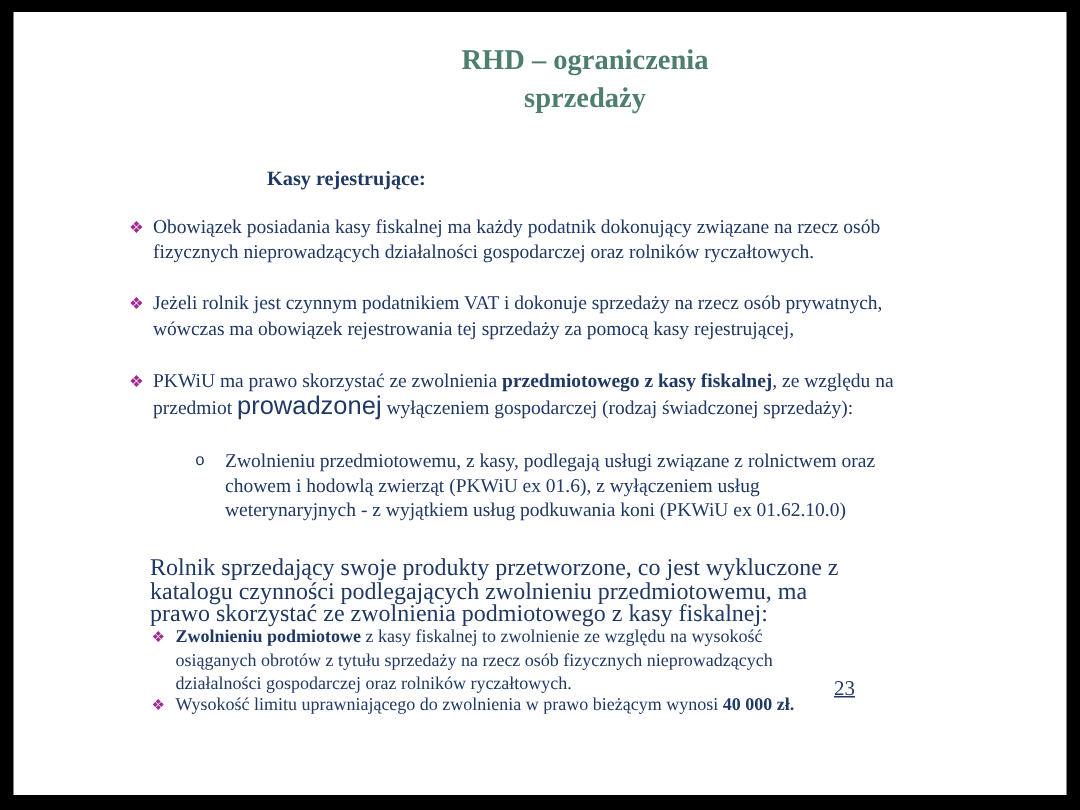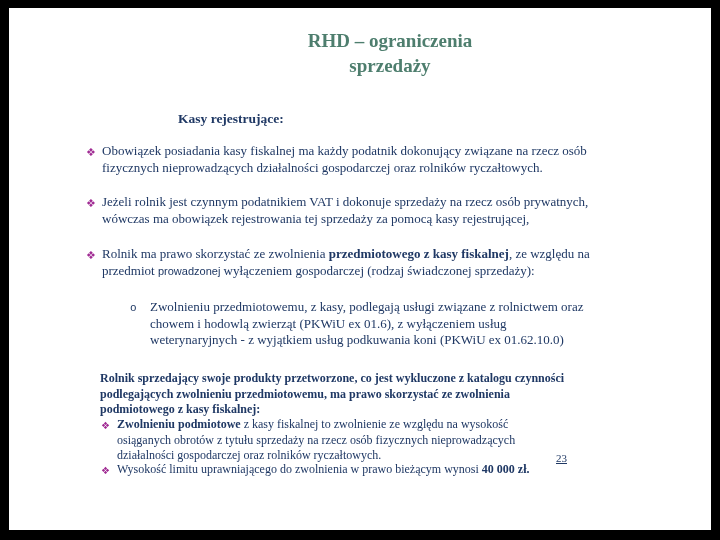--- a/index.html
+++ b/index.html
@@ -40,42 +40,42 @@
     color:var(--bullet-color,#a02b93);
     font-size:11px;
     padding-top:1px;
   }
   .small-text{font-size:12px;line-height:15.5px;}
   .small-text .marker{flex:0 0 16px;font-size:10px;}
   .btext{flex:1;}
   .b{font-weight:700;}
   .lite{
     font-family:"Liberation Sans","DejaVu Sans",sans-serif;
-    font-size:11px;
+    font-size:17px;
   }
   .sub-bullet-row{
     display:flex;align-items:flex-start;
     color:var(--body-color,#1f3864);
     font-size:13px;line-height:16.5px;
   }
   .sub-bullet-row .sub-marker{
     flex:0 0 20px;
     font-family:"Liberation Mono","DejaVu Sans Mono",monospace;
     font-size:11px;
     padding-top:1px;
     color:var(--body-color,#1f3864);
   }
   .body-paragraph{
     color:var(--body-color,#1f3864);
-    font-weight:700;
-    font-size:12px;line-height:15.5px;
+    font-weight:400;
+    font-size:16px;line-height:15.5px;
   }
   .page-number{
     color:var(--body-color,#1f3864);
-    font-size:11px;
+    font-size:14px;
     text-decoration:underline;
   }
 </style>
 </head>
 <body>
 
 <div class="slide-frame">
   <div class="slide-canvas"></div>
 
   <div class="abs slide-title">RHD – ograniczenia sprzedaży</div>
@@ -87,21 +87,21 @@
     <span class="btext">Obowiązek posiadania kasy fiskalnej ma każdy podatnik dokonujący związane na rzecz osób fizycznych nieprowadzących działalności gospodarczej oraz rolników ryczałtowych.</span>
   </div>
 
   <div class="abs bullet-row" style="left:86px;top:194px;width:534px;">
     <span class="marker">❖</span>
     <span class="btext">Jeżeli rolnik jest czynnym podatnikiem VAT i dokonuje sprzedaży na rzecz osób prywatnych, wówczas ma obowiązek rejestrowania tej sprzedaży za pomocą kasy rejestrującej,</span>
   </div>
 
   <div class="abs bullet-row" style="left:86px;top:246px;width:534px;">
     <span class="marker">❖</span>
-    <span class="btext"><span>Rolnik ma prawo skorzystać ze zwolnienia </span><span class="b">przedmiotowego z kasy fiskalnej</span><span>, ze względu na przedmiot </span><span class="lite">prowadzonej</span><span> wyłączeniem gospodarczej (rodzaj świadczonej sprzedaży):</span></span>
+    <span class="btext"><span>PKWiU ma prawo skorzystać ze zwolnienia </span><span class="b">przedmiotowego z kasy fiskalnej</span><span>, ze względu na przedmiot </span><span class="lite">prowadzonej</span><span> wyłączeniem gospodarczej (rodzaj świadczonej sprzedaży):</span></span>
   </div>
 
   <div class="abs sub-bullet-row" style="left:130px;top:299px;width:465px;">
     <span class="sub-marker">o</span>
     <span class="btext">Zwolnieniu przedmiotowemu, z kasy, podlegają usługi związane z rolnictwem oraz chowem i hodowlą zwierząt (PKWiU ex 01.6), z wyłączeniem usług weterynaryjnych - z wyjątkiem usług podkuwania koni (PKWiU ex 01.62.10.0)</span>
   </div>
 
   <div class="abs body-paragraph" style="left:100px;top:371px;width:478px;">Rolnik sprzedający swoje produkty przetworzone, co jest wykluczone z katalogu czynności podlegających zwolnieniu przedmiotowemu, ma prawo skorzystać ze zwolnienia podmiotowego z kasy fiskalnej:</div>
 
   <div class="abs bullet-row small-text" style="left:101px;top:417px;width:436px;">

